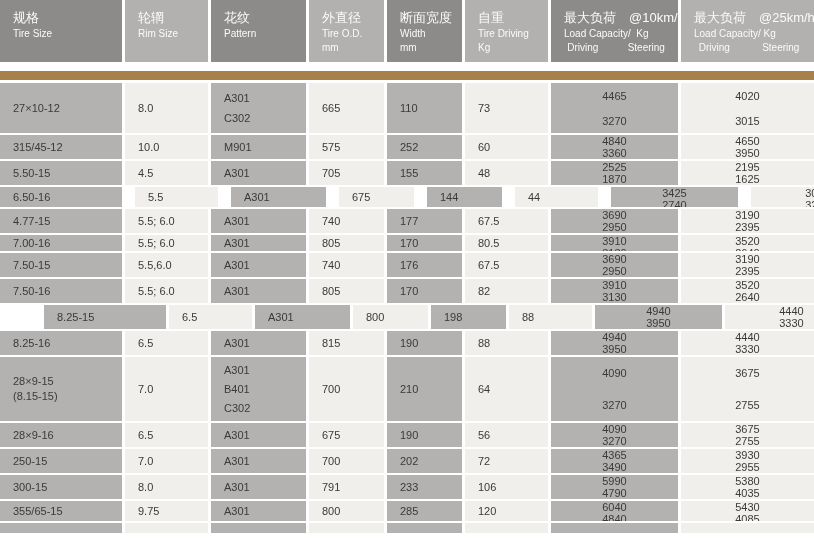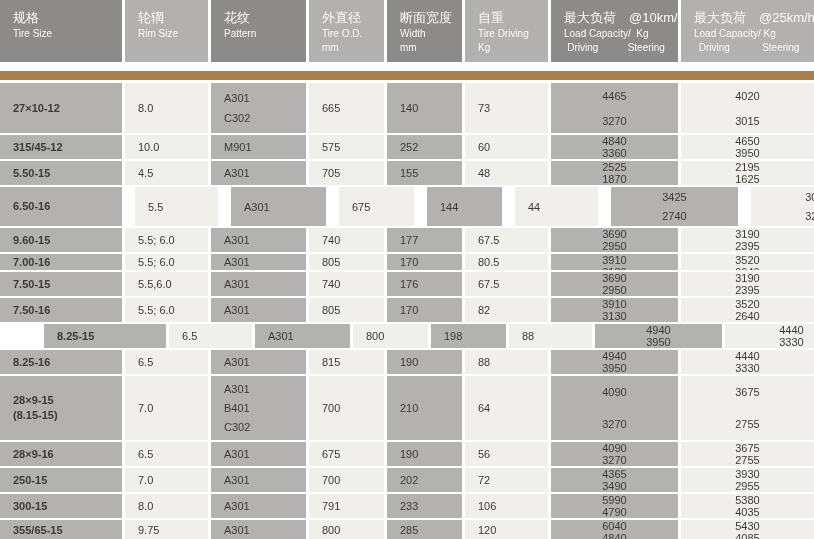--- a/index.html
+++ b/index.html
@@ -37,21 +37,21 @@
   
   .body-row { margin-bottom: 2px; }
   .cell {
     font-size: 11px; color: #3b3a39;
     display: flex; align-items: center; padding-left: 13px;
     overflow: hidden;
   }
   .cell.g { background: #b3b2b1; }
   .cell.w { background: #f0efec; }
   .cell.size {
-    font-weight: bold; line-height: 1.35;
+    font-weight: normal; line-height: 1.35;
     flex-direction: column; justify-content: center; align-items: flex-start;
   }
   .cell.pat {
     flex-direction: column; justify-content: space-evenly; align-items: flex-start;
   }
   .cell.pair {
     padding-left: 0; display: grid; grid-template-columns: 1fr; align-items: center;
   }
   .cell.pair span { text-align: center; }
 </style>
@@ -114,21 +114,21 @@
       <div class="grid-row body-row" style="height: 50px;">
         <div class="cell g size">
           <div class="">27×10-12</div>
         </div>
         <div class="cell w">8.0</div>
         <div class="cell g pat">
           <div class="">A301</div>
           <div class="">C302</div>
         </div>
         <div class="cell w">665</div>
-        <div class="cell g">140</div>
+        <div class="cell g">110</div>
         <div class="cell w">73</div>
         <div class="cell g pair">
           <span class="">4465</span>
           <span class="">3270</span>
         </div>
         <div class="cell w pair">
           <span class="">4020</span>
           <span class="">3015</span>
         </div>
       </div>
@@ -165,21 +165,21 @@
         <div class="cell w">48</div>
         <div class="cell g pair">
           <span class="">2525</span>
           <span class="">1870</span>
         </div>
         <div class="cell w pair">
           <span class="">2195</span>
           <span class="">1625</span>
         </div>
       </div>
-      <div class="grid-row body-row" style="height: 39px; gap: 13px;">
+      <div class="grid-row body-row" style="height: 20px; gap: 13px;">
         <div class="cell g size">
           <div class="">6.50-16</div>
         </div>
         <div class="cell w">5.5</div>
         <div class="cell g pat">
           <div class="">A301</div>
         </div>
         <div class="cell w">675</div>
         <div class="cell g">144</div>
         <div class="cell w">44</div>
@@ -187,21 +187,21 @@
           <span class="">3425</span>
           <span class="">2740</span>
         </div>
         <div class="cell w pair">
           <span class="">3080</span>
           <span class="">3200</span>
         </div>
       </div>
       <div class="grid-row body-row" style="height: 24px;">
         <div class="cell g size">
-          <div class="">9.60-15</div>
+          <div class="">4.77-15</div>
         </div>
         <div class="cell w">5.5; 6.0</div>
         <div class="cell g pat">
           <div class="">A301</div>
         </div>
         <div class="cell w">740</div>
         <div class="cell g">177</div>
         <div class="cell w">67.5</div>
         <div class="cell g pair">
           <span class="">3690</span>

